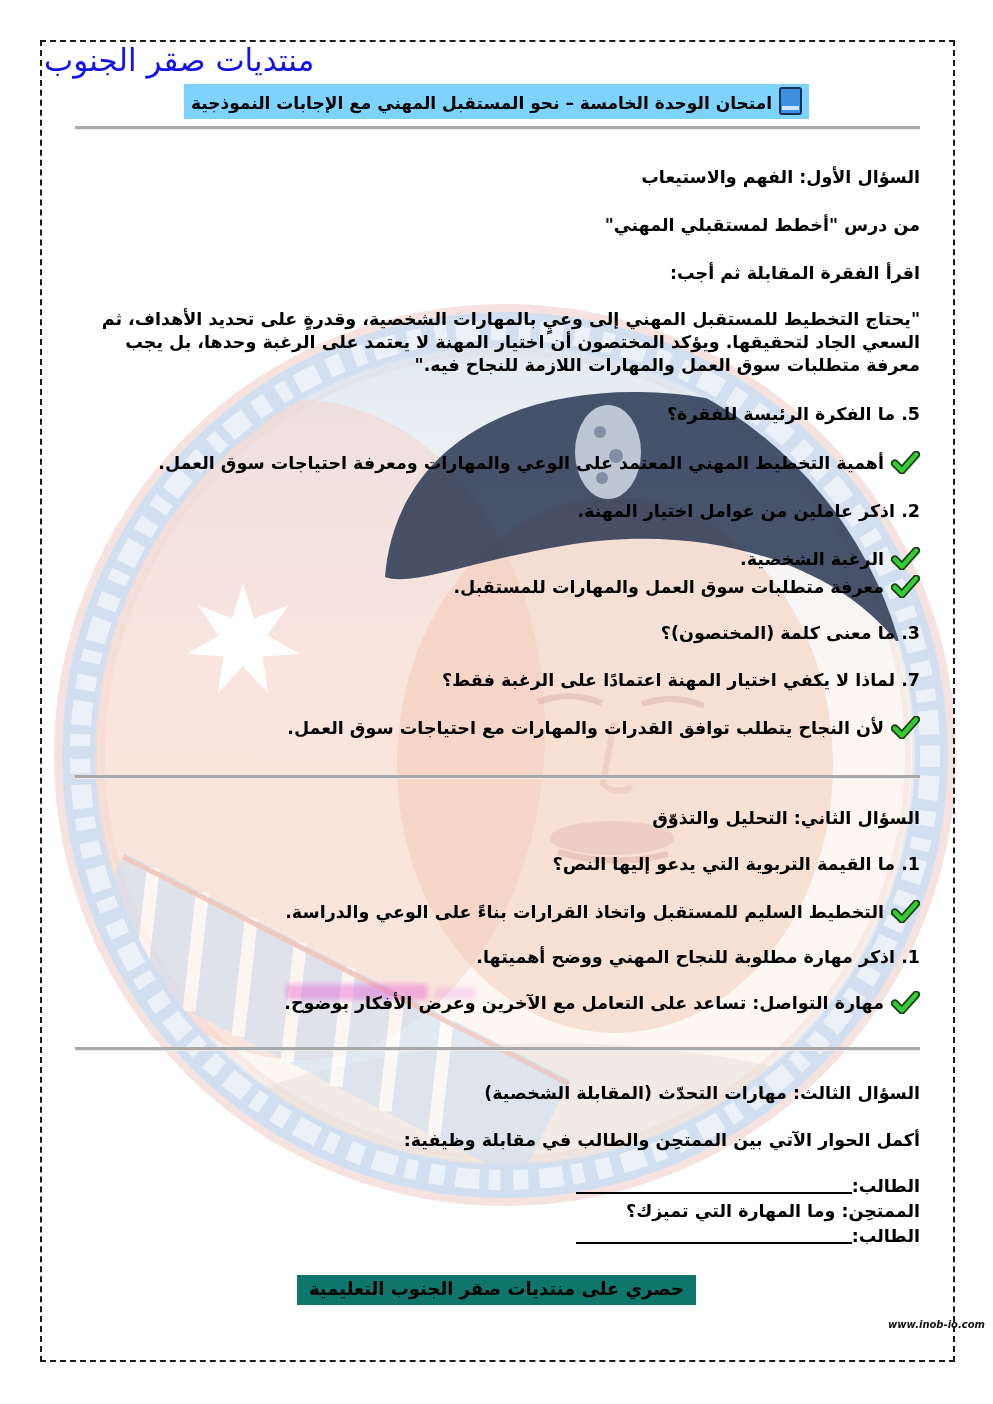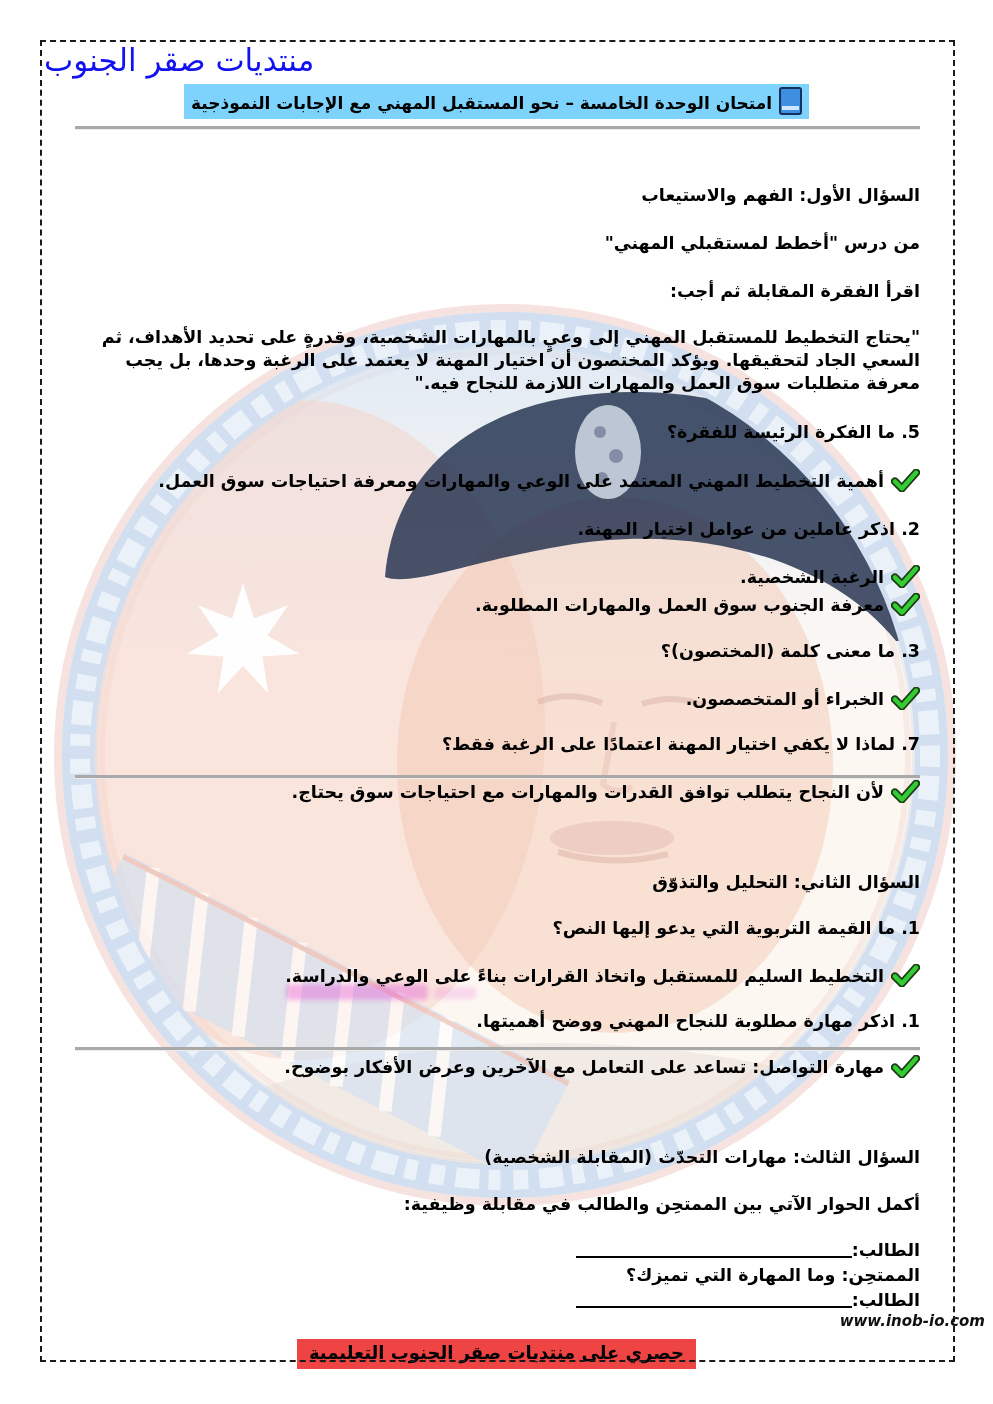--- a/index.html
+++ b/index.html
@@ -31,21 +31,21 @@
   .book-icon::after{
     content:"";position:absolute;left:1px;right:1px;bottom:3px;height:4px;background:#cfe6ff;
   }
   .divider{
     position:absolute;left:75px;width:845px;height:3px;
     background:#a9a9a9;border-bottom:1px solid #ececec;
   }
   .d1{top:126px}.d2{top:775px}.d3{top:1047px}
 
   .content{
-    position:absolute;top:184px;left:73px;right:73px;
+    position:absolute;top:166px;left:73px;right:73px;
     direction:rtl;text-align:right;font-size:17.5px;font-weight:700;line-height:22px;
   }
   .content p{margin:0;}
   .m26{margin-bottom:26px !important}
   .m25{margin-bottom:25px !important}
   .m24{margin-bottom:24px !important}
   .m23{margin-bottom:23px !important}
   .m5{margin-bottom:5px !important}
   .m3{margin-bottom:3px !important}
   .m68{margin-bottom:68px !important}
@@ -55,27 +55,27 @@
   .chk{
     display:inline-block;width:29px;height:23px;vertical-align:-5px;
     margin-inline-end:7px;
   }
   .blank{
     display:inline-block;width:276px;height:15px;
     border-bottom:2px solid #000;vertical-align:-2px;
   }
   .footer-note-row{text-align:center;direction:rtl;}
   .footer-note{
-    display:inline-block;background:#ef4444;padding:3px 12px 5px;
+    display:inline-block;background:#0f766e;padding:3px 12px 5px;
     font-size:18px;font-weight:700;
   }
   .site-url{
     position:absolute;right:8px;bottom:2px;z-index:2;
     font-family:"DejaVu Sans",sans-serif;font-style:italic;font-weight:700;
-    font-size:15px;color:#111;
+    font-size:10px;color:#111;
   }
 </style>
 </head>
 <body>
 
 <svg class="watermark" width="993" height="1404" viewBox="0 0 993 1404" xmlns="http://www.w3.org/2000/svg" aria-hidden="true">
   <defs>
     <linearGradient id="skyGrad" x1="0" y1="0" x2="0" y2="1">
       <stop offset="0" stop-color="#c8def5"></stop>
       <stop offset="0.55" stop-color="#ffffff" stop-opacity="0"></stop>
@@ -159,33 +159,29 @@
         </svg><span>أهمية التخطيط المهني المعتمد على الوعي والمهارات ومعرفة احتياجات سوق العمل.</span></p>
 
     <p class="m25">2. اذكر عاملين من عوامل اختيار المهنة.</p>
     <p class="m5"><svg class="chk" viewBox="0 0 32 26">
           <path d="M4 14 L12 22 L28 4" fill="none" stroke="#1d3d16" stroke-width="9" stroke-linecap="round" stroke-linejoin="round"></path>
           <path d="M4 14 L12 22 L28 4" fill="none" stroke="#33cc33" stroke-width="5" stroke-linecap="round" stroke-linejoin="round"></path>
         </svg><span>الرغبة الشخصية.</span></p>
     <p class="m24"><svg class="chk" viewBox="0 0 32 26">
           <path d="M4 14 L12 22 L28 4" fill="none" stroke="#1d3d16" stroke-width="9" stroke-linecap="round" stroke-linejoin="round"></path>
           <path d="M4 14 L12 22 L28 4" fill="none" stroke="#33cc33" stroke-width="5" stroke-linecap="round" stroke-linejoin="round"></path>
-        </svg><span>معرفة الجنوب سوق العمل والمهارات المطلوبة.</span></p>
+        </svg><span>معرفة متطلبات سوق العمل والمهارات للمستقبل.</span></p>
 
     <p class="m25">3. ما معنى كلمة (المختصون)؟</p>
-    <p class="m23"><svg class="chk" viewBox="0 0 32 26">
-          <path d="M4 14 L12 22 L28 4" fill="none" stroke="#1d3d16" stroke-width="9" stroke-linecap="round" stroke-linejoin="round"></path>
-          <path d="M4 14 L12 22 L28 4" fill="none" stroke="#33cc33" stroke-width="5" stroke-linecap="round" stroke-linejoin="round"></path>
-        </svg><span>الخبراء أو المتخصصون.</span></p>
 
     <p class="m25">7. لماذا لا يكفي اختيار المهنة اعتمادًا على الرغبة فقط؟</p>
     <p class="m68"><svg class="chk" viewBox="0 0 32 26">
           <path d="M4 14 L12 22 L28 4" fill="none" stroke="#1d3d16" stroke-width="9" stroke-linecap="round" stroke-linejoin="round"></path>
           <path d="M4 14 L12 22 L28 4" fill="none" stroke="#33cc33" stroke-width="5" stroke-linecap="round" stroke-linejoin="round"></path>
-        </svg><span>لأن النجاح يتطلب توافق القدرات والمهارات مع احتياجات سوق يحتاج.</span></p>
+        </svg><span>لأن النجاح يتطلب توافق القدرات والمهارات مع احتياجات سوق العمل.</span></p>
 
     <p class="m24">السؤال الثاني: التحليل والتذوّق</p>
     <p class="m25">1. ما القيمة التربوية التي يدعو إليها النص؟</p>
     <p class="m23"><svg class="chk" viewBox="0 0 32 26">
           <path d="M4 14 L12 22 L28 4" fill="none" stroke="#1d3d16" stroke-width="9" stroke-linecap="round" stroke-linejoin="round"></path>
           <path d="M4 14 L12 22 L28 4" fill="none" stroke="#33cc33" stroke-width="5" stroke-linecap="round" stroke-linejoin="round"></path>
         </svg><span>التخطيط السليم للمستقبل واتخاذ القرارات بناءً على الوعي والدراسة.</span></p>
     <p class="m23">1. اذكر مهارة مطلوبة للنجاح المهني ووضح أهميتها.</p>
     <p class="m68"><svg class="chk" viewBox="0 0 32 26">
           <path d="M4 14 L12 22 L28 4" fill="none" stroke="#1d3d16" stroke-width="9" stroke-linecap="round" stroke-linejoin="round"></path>

